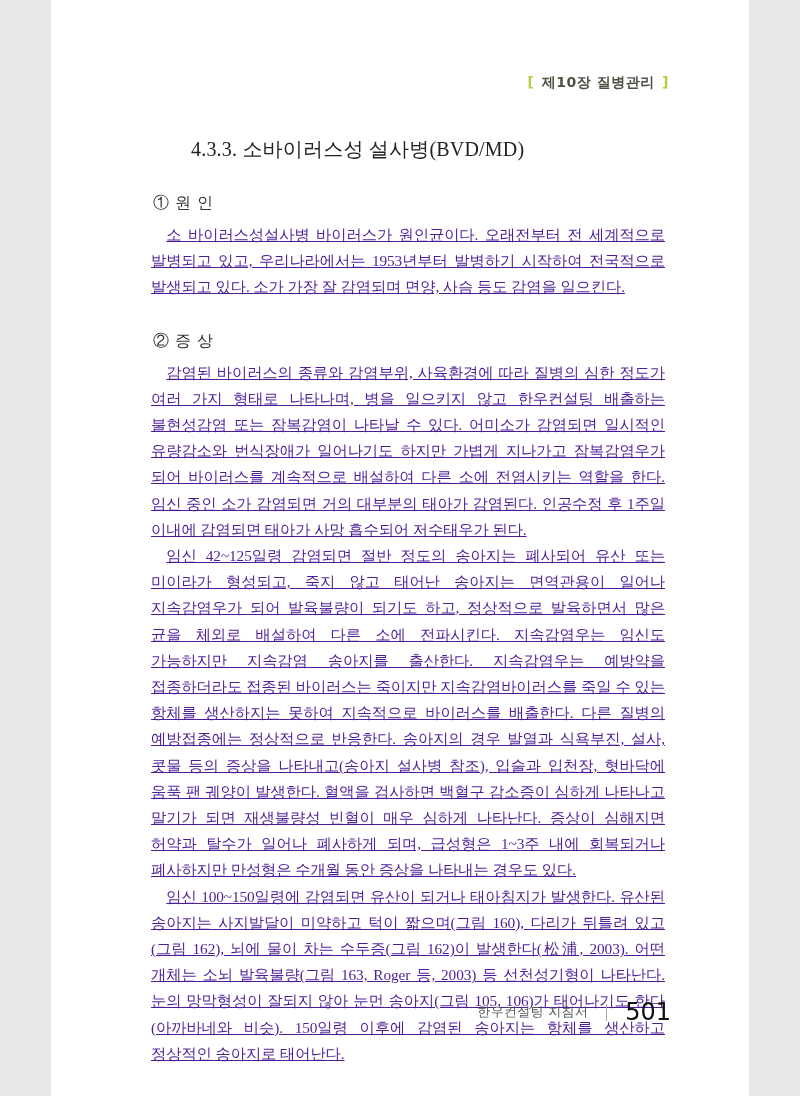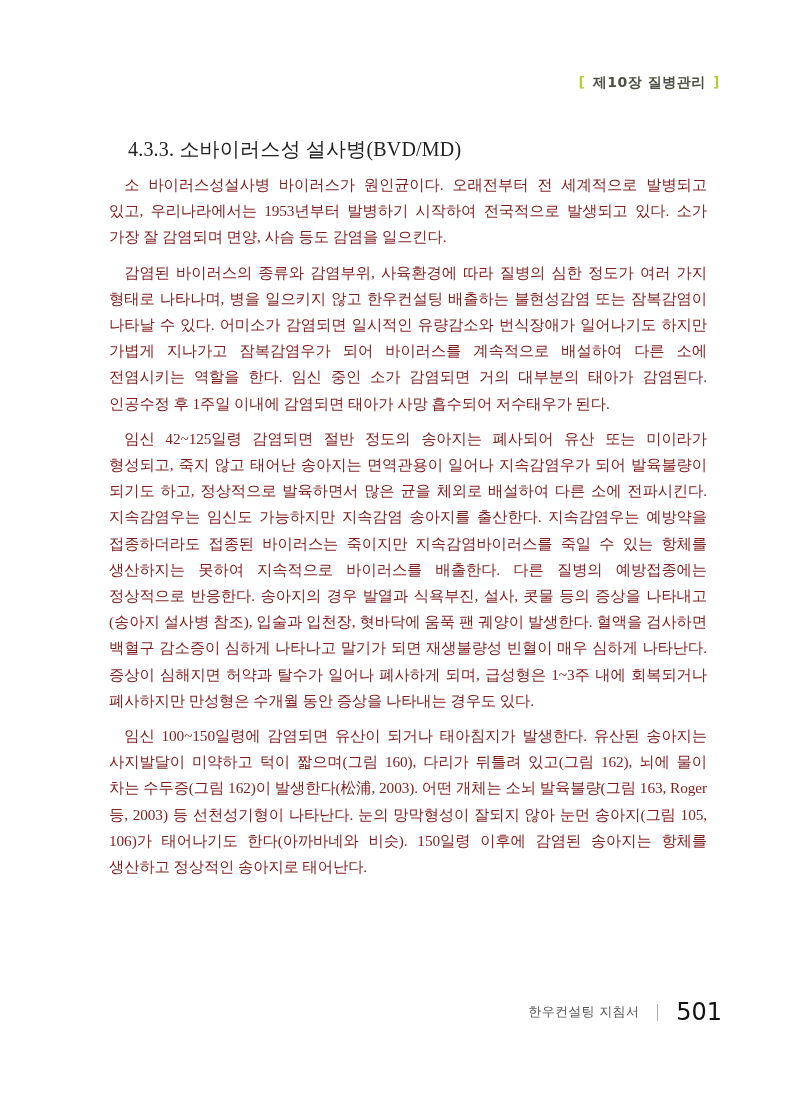--- a/index.html
+++ b/index.html
@@ -1,18 +1,18 @@
 <!DOCTYPE html>
 <html><head>
 <meta charset="utf-8">
 <style>
   html, body { margin: 0; padding: 0; background: #e8e8e8; }
   .page {
     position: relative;
-    width: 800px;
+    width: 698px;
     height: 1096px;
     margin: 0 auto;
     background: #ffffff;
     font-family: "Liberation Serif", "DejaVu Serif", serif;
     color: #333333;
     overflow: hidden;
     box-sizing: border-box;
   }
   .chapter-header {
     position: absolute;
@@ -27,42 +27,43 @@
   }
   .chapter-header .bracket {
     color: #b9cc3c;
     font-weight: bold;
     padding: 0 2px;
   }
   .content {
     padding: 0 84px 0 100px;
   }
   .doc-title {
-    margin: 136px 0 0 28px;
+    margin: 136px 0 0 40px;
     font-size: 20px;
     font-weight: normal;
     color: #222222;
     letter-spacing: 0.2px;
   }
   .section h2 {
     margin: 30px 0 8px 2px;
     font-size: 16px;
     font-weight: normal;
     color: #333333;
     letter-spacing: 1px;
   }
   .section p {
-    margin: 9px;
+    margin: 0;
     font-size: 15.3px;
     line-height: 26.2px;
     text-align: justify;
     text-indent: 1em;
-    color: #7f1d1d;
+    color: #4c1d95;
     word-break: keep-all;
     letter-spacing: -0.1px;
+    text-decoration: underline;
   }
   .page-footer {
     position: absolute;
     bottom: 72px;
     right: 78px;
     display: flex;
     align-items: center;
     gap: 18px;
     font-family: "DejaVu Sans", "Liberation Sans", sans-serif;
   }
@@ -92,24 +93,26 @@
   <div class="chapter-header">
     <span class="bracket">[</span>
     <span class="chapter-text">제10장 질병관리</span>
     <span class="bracket">]</span>
   </div>
 
   <div class="content">
     <h1 class="doc-title">4.3.3. 소바이러스성 설사병(BVD/MD)</h1>
 
     <div class="section">
+      <h2>① 원 인</h2>
       <p>소 바이러스성설사병 바이러스가 원인균이다. 오래전부터 전 세계적으로 발병되고 있고, 우리나라에서는 1953년부터 발병하기 시작하여 전국적으로 발생되고 있다. 소가 가장 잘 감염되며 면양, 사슴 등도 감염을 일으킨다.</p>
     </div>
 
     <div class="section">
+      <h2>② 증 상</h2>
       <p>감염된 바이러스의 종류와 감염부위, 사육환경에 따라 질병의 심한 정도가 여러 가지 형태로 나타나며, 병을 일으키지 않고 한우컨설팅 배출하는 불현성감염 또는 잠복감염이 나타날 수 있다. 어미소가 감염되면 일시적인 유량감소와 번식장애가 일어나기도 하지만 가볍게 지나가고 잠복감염우가 되어 바이러스를 계속적으로 배설하여 다른 소에 전염시키는 역할을 한다. 임신 중인 소가 감염되면 거의 대부분의 태아가 감염된다. 인공수정 후 1주일 이내에 감염되면 태아가 사망 흡수되어 저수태우가 된다.</p>
       <p>임신 42~125일령 감염되면 절반 정도의 송아지는 폐사되어 유산 또는 미이라가 형성되고, 죽지 않고 태어난 송아지는 면역관용이 일어나 지속감염우가 되어 발육불량이 되기도 하고, 정상적으로 발육하면서 많은 균을 체외로 배설하여 다른 소에 전파시킨다. 지속감염우는 임신도 가능하지만 지속감염 송아지를 출산한다. 지속감염우는 예방약을 접종하더라도 접종된 바이러스는 죽이지만 지속감염바이러스를 죽일 수 있는 항체를 생산하지는 못하여 지속적으로 바이러스를 배출한다. 다른 질병의 예방접종에는 정상적으로 반응한다. 송아지의 경우 발열과 식욕부진, 설사, 콧물 등의 증상을 나타내고(송아지 설사병 참조), 입술과 입천장, 혓바닥에 움푹 팬 궤양이 발생한다. 혈액을 검사하면 백혈구 감소증이 심하게 나타나고 말기가 되면 재생불량성 빈혈이 매우 심하게 나타난다. 증상이 심해지면 허약과 탈수가 일어나 폐사하게 되며, 급성형은 1~3주 내에 회복되거나 폐사하지만 만성형은 수개월 동안 증상을 나타내는 경우도 있다.</p>
       <p>임신 100~150일령에 감염되면 유산이 되거나 태아침지가 발생한다. 유산된 송아지는 사지발달이 미약하고 턱이 짧으며(그림 160), 다리가 뒤틀려 있고(그림 162), 뇌에 물이 차는 수두증(그림 162)이 발생한다(松浦, 2003). 어떤 개체는 소뇌 발육불량(그림 163, Roger 등, 2003) 등 선천성기형이 나타난다. 눈의 망막형성이 잘되지 않아 눈먼 송아지(그림 105, 106)가 태어나기도 한다(아까바네와 비슷). 150일령 이후에 감염된 송아지는 항체를 생산하고 정상적인 송아지로 태어난다.</p>
     </div>
   </div>
 
   <div class="page-footer">
     <span class="book-title">한우컨설팅 지침서</span>
     <span class="divider"></span>
     <span class="page-num">501</span>

